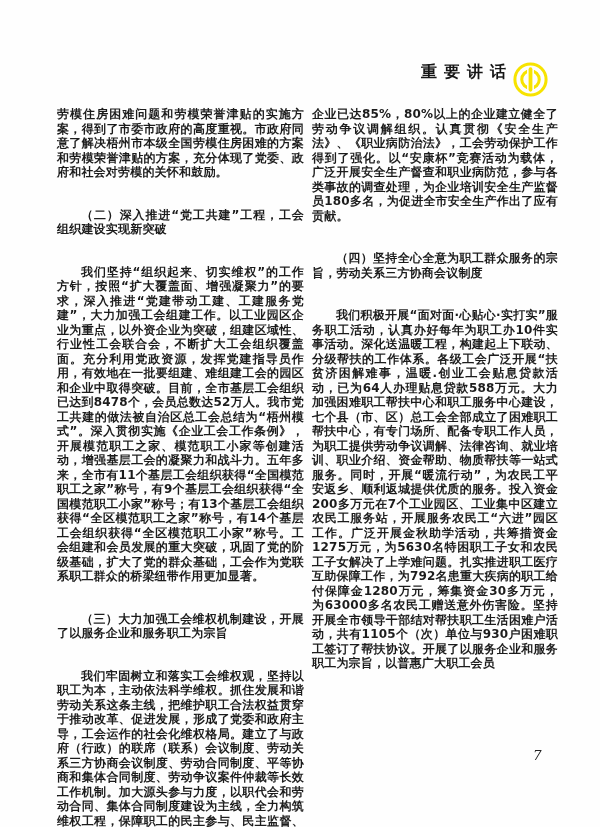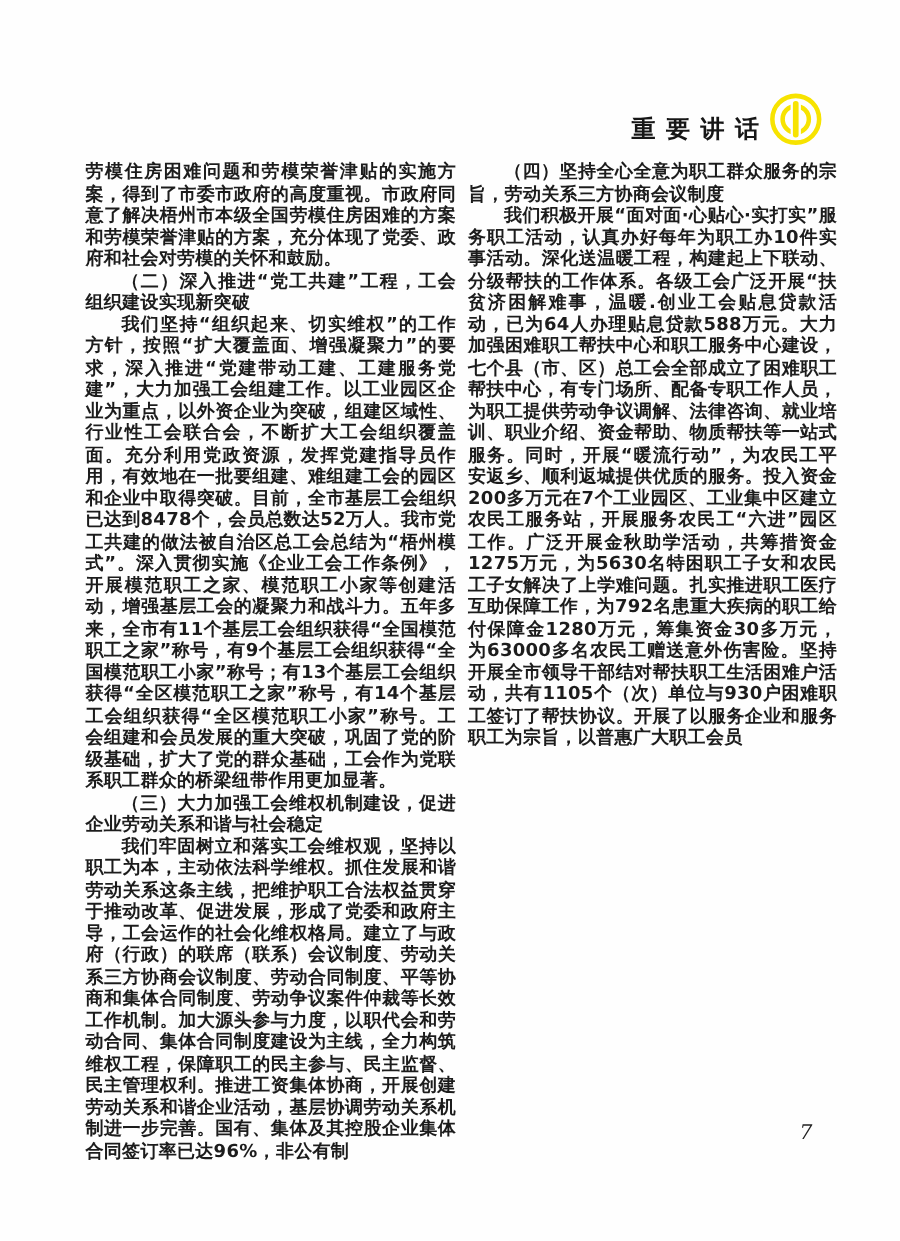--- a/index.html
+++ b/index.html
@@ -7,21 +7,21 @@
     position:relative;
     width:600px;height:827px;
     background:#fefefe;
     overflow:hidden;
     font-family:"DejaVu Sans",sans-serif;
   }
   
   .header{
     position:absolute;
     top:62px;right:52px;
-    display:flex;align-items:flex-end;gap:7px;
+    display:flex;align-items:flex-start;gap:7px;
   }
   .header-title{
     font-size:16px;
     font-weight:800;
     color:#161616;
     letter-spacing:7px;
     margin-right:-7px; 
     white-space:nowrap;
   }
   .logo{display:block;}
@@ -32,21 +32,21 @@
     text-align:justify;
     font-size:12px;
     line-height:14.5px;
     color:#1c1c1c;
     font-weight:600;
     letter-spacing:0.2px;
   }
   .col-left{left:57px;width:247px;}
   .col-right{left:312px;width:246px;}
   .para{margin:0;}
-  .para.indent{text-indent:2em;}
+  .para.indent{text-indent:2em;margin-top:28px;}
   .pageno{
     position:absolute;
     left:533px;top:747px;
     font-family:"DejaVu Serif",serif;
     font-style:italic;
     font-size:13.5px;
     color:#222222;
   }
 </style>
 </head>
@@ -65,24 +65,25 @@
       <rect x="18.5" y="5.5" width="9" height="35" fill="#fefefe"></rect>
 
       <rect x="20.5" y="7" width="5" height="32" rx="2.4" fill="#f7e300"></rect>
     </svg>
   </div>
 
   <div class="col col-left" id="col-left">
       <p class="para">劳模住房困难问题和劳模荣誉津贴的实施方案，得到了市委市政府的高度重视。市政府同意了解决梧州市本级全国劳模住房困难的方案和劳模荣誉津贴的方案，充分体现了党委、政府和社会对劳模的关怀和鼓励。</p>
       <p class="para indent">（二）深入推进“党工共建”工程，工会组织建设实现新突破</p>
       <p class="para indent">我们坚持“组织起来、切实维权”的工作方针，按照“扩大覆盖面、增强凝聚力”的要求，深入推进“党建带动工建、工建服务党建”，大力加强工会组建工作。以工业园区企业为重点，以外资企业为突破，组建区域性、行业性工会联合会，不断扩大工会组织覆盖面。充分利用党政资源，发挥党建指导员作用，有效地在一批要组建、难组建工会的园区和企业中取得突破。目前，全市基层工会组织已达到8478个，会员总数达52万人。我市党工共建的做法被自治区总工会总结为“梧州模式”。深入贯彻实施《企业工会工作条例》，开展模范职工之家、模范职工小家等创建活动，增强基层工会的凝聚力和战斗力。五年多来，全市有11个基层工会组织获得“全国模范职工之家”称号，有9个基层工会组织获得“全国模范职工小家”称号；有13个基层工会组织获得“全区模范职工之家”称号，有14个基层工会组织获得“全区模范职工小家”称号。工会组建和会员发展的重大突破，巩固了党的阶级基础，扩大了党的群众基础，工会作为党联系职工群众的桥梁纽带作用更加显著。</p>
-      <p class="para indent">（三）大力加强工会维权机制建设，促进企业劳动关系和谐与社会稳定</p>
+      <p class="para indent">（三）大力加强工会维权机制建设，开展了以服务企业和服务职工为宗旨</p>
       <p class="para indent">我们牢固树立和落实工会维权观，坚持以职工为本，主动依法科学维权。抓住发展和谐劳动关系这条主线，把维护职工合法权益贯穿于推动改革、促进发展，形成了党委和政府主导，工会运作的社会化维权格局。建立了与政府（行政）的联席（联系）会议制度、劳动关系三方协商会议制度、劳动合同制度、平等协商和集体合同制度、劳动争议案件仲裁等长效工作机制。加大源头参与力度，以职代会和劳动合同、集体合同制度建设为主线，全力构筑维权工程，保障职工的民主参与、民主监督、民主管理权利。推进工资集体协商，开展创建劳动关系和谐企业活动，基层协调劳动关系机制进一步完善。国有、集体及其控股企业集体合同签订率已达96%，非公有制</p>
     </div>
 
   <div class="col col-right" id="col-right">
+      <p class="para">企业已达85%，80%以上的企业建立健全了劳动争议调解组织。认真贯彻《安全生产法》、《职业病防治法》，工会劳动保护工作得到了强化。以“安康杯”竞赛活动为载体，广泛开展安全生产督查和职业病防范，参与各类事故的调查处理，为企业培训安全生产监督员180多名，为促进全市安全生产作出了应有贡献。</p>
       <p class="para indent">（四）坚持全心全意为职工群众服务的宗旨，劳动关系三方协商会议制度</p>
       <p class="para indent">我们积极开展“面对面·心贴心·实打实”服务职工活动，认真办好每年为职工办10件实事活动。深化送温暖工程，构建起上下联动、分级帮扶的工作体系。各级工会广泛开展“扶贫济困解难事，温暖.创业工会贴息贷款活动，已为64人办理贴息贷款588万元。大力加强困难职工帮扶中心和职工服务中心建设，七个县（市、区）总工会全部成立了困难职工帮扶中心，有专门场所、配备专职工作人员，为职工提供劳动争议调解、法律咨询、就业培训、职业介绍、资金帮助、物质帮扶等一站式服务。同时，开展“暖流行动”，为农民工平安返乡、顺利返城提供优质的服务。投入资金200多万元在7个工业园区、工业集中区建立农民工服务站，开展服务农民工“六进”园区工作。广泛开展金秋助学活动，共筹措资金1275万元，为5630名特困职工子女和农民工子女解决了上学难问题。扎实推进职工医疗互助保障工作，为792名患重大疾病的职工给付保障金1280万元，筹集资金30多万元，为63000多名农民工赠送意外伤害险。坚持开展全市领导干部结对帮扶职工生活困难户活动，共有1105个（次）单位与930户困难职工签订了帮扶协议。开展了以服务企业和服务职工为宗旨，以普惠广大职工会员</p>
     </div>
 
   <div class="pageno">7</div>
 
 </div>
 
 </body></html>

